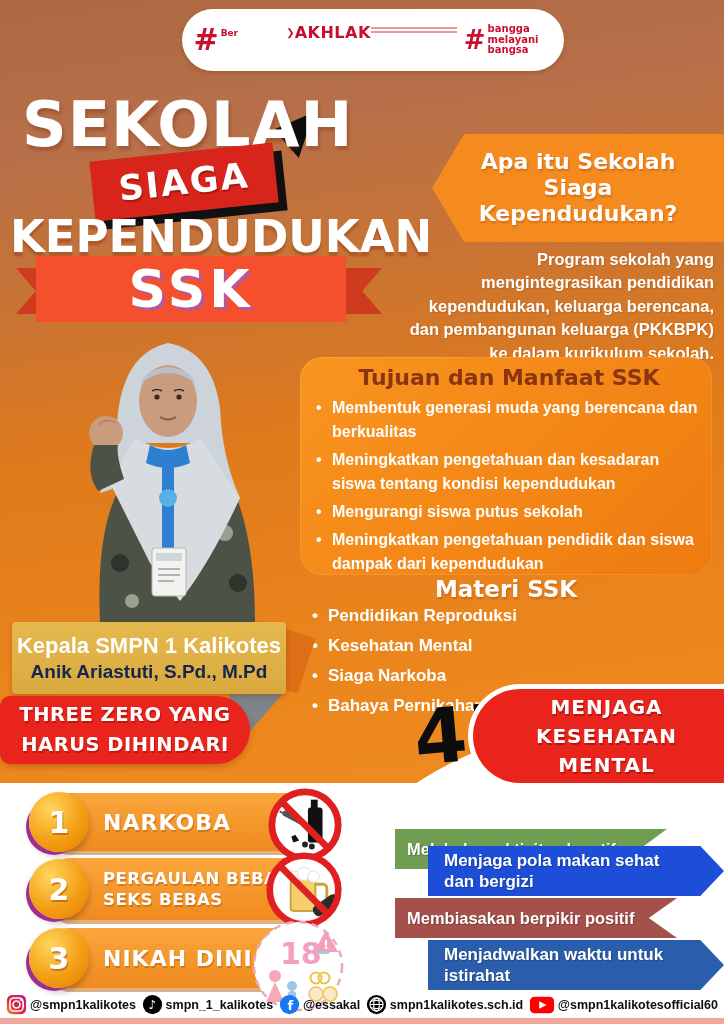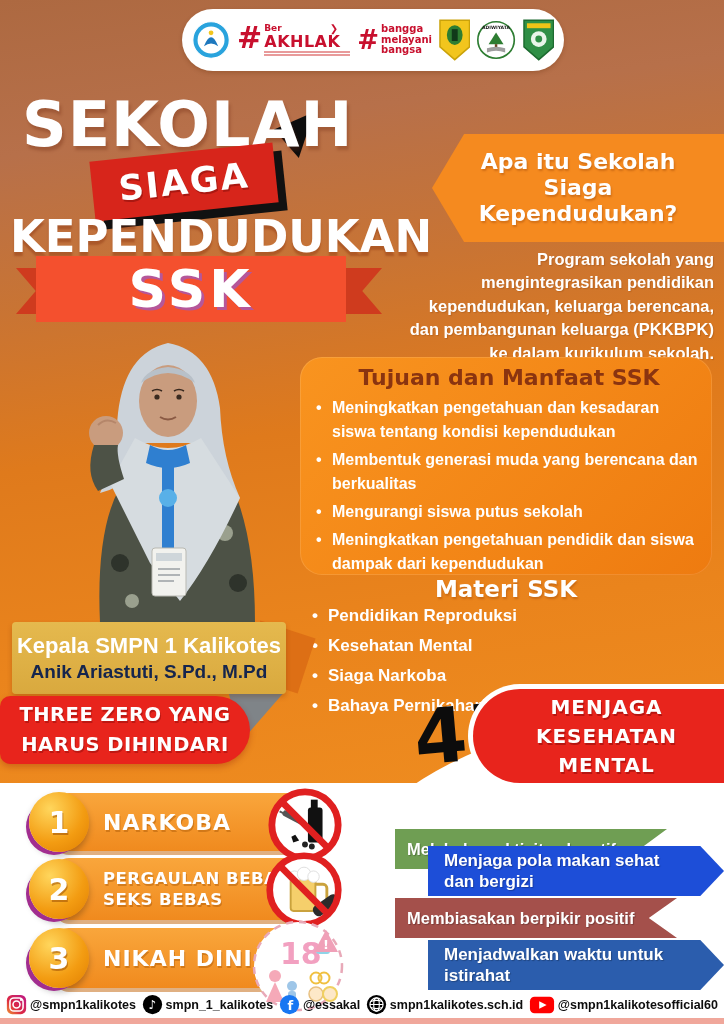--- a/index.html
+++ b/index.html
@@ -10,21 +10,21 @@
   
   .bg{left:0;top:0;width:724px;height:1024px;
     background:linear-gradient(172deg,#ad6941 0%,#b7704a 14%,#c97433 28%,#df7a1c 42%,#ea841c 60%,#ef8d20 80%,#f19124 100%);}
 
   
   .header-pill{left:182px;top:9px;width:382px;height:62px;background:#fff;border-radius:31px;
     display:flex;align-items:center;justify-content:center;gap:7px;padding:0 10px;box-sizing:border-box;
     box-shadow:0 2px 4px rgba(90,40,0,.25);}
   .berakhlak{display:flex;align-items:flex-start;gap:2px;color:#c8102e;}
   .berakhlak .hash{font-size:30px;font-weight:900;line-height:30px;}
-  .ba-col{display:flex;flex-direction:column;}
+  .ba-col{display:flex;}
   .ba-row1{display:flex;justify-content:space-between;align-items:center;width:74px;}
   .ba-ber{font-size:9px;font-weight:700;}
   .ba-arrow{font-size:10px;font-weight:900;}
   .ba-name{font-size:16px;font-weight:900;letter-spacing:.5px;line-height:15px;}
   .ba-tag{margin-top:2px;width:86px;}
   .ba-tag i{display:block;height:2px;background:#e89a9a;margin-bottom:1.5px;}
   .bangga{display:flex;align-items:center;gap:2px;color:#c8102e;}
   .bangga .hash{font-size:26px;font-weight:900;}
   .bg-col{display:flex;flex-direction:column;font-size:10px;font-weight:900;line-height:1.08;}
 
@@ -206,22 +206,22 @@
     <span>SSK</span>
   </div>
 
   <div class="abs qa-banner">
     <div>Apa itu Sekolah Siaga Kependudukan?</div>
   </div>
   <div class="abs qa-answer">Program sekolah yang mengintegrasikan pendidikan kependudukan, keluarga berencana, dan pembangunan keluarga (PKKBPK) ke dalam kurikulum sekolah.</div>
 
   <div class="abs tujuan">
     <div class="tujuan-h">Tujuan dan Manfaat SSK</div>
+    <div class="t-bullet">Membentuk generasi muda yang berencana dan berkualitas</div>
     <div class="t-bullet">Meningkatkan pengetahuan dan kesadaran siswa tentang kondisi kependudukan</div>
-    <div class="t-bullet">Membentuk generasi muda yang berencana dan berkualitas</div>
     <div class="t-bullet">Mengurangi siswa putus sekolah</div>
     <div class="t-bullet">Meningkatkan pengetahuan pendidik dan siswa dampak dari kependudukan</div>
   </div>
 
   <div class="abs materi-h">Materi SSK</div>
   <div class="m-bullet" style="top:606px;">Pendidikan Reproduksi</div>
   <div class="m-bullet" style="top:636px;">Kesehatan Mental</div>
   <div class="m-bullet" style="top:666px;">Siaga Narkoba</div>
   <div class="m-bullet" style="top:696px;">Bahaya Pernikahan Dini</div>
 

